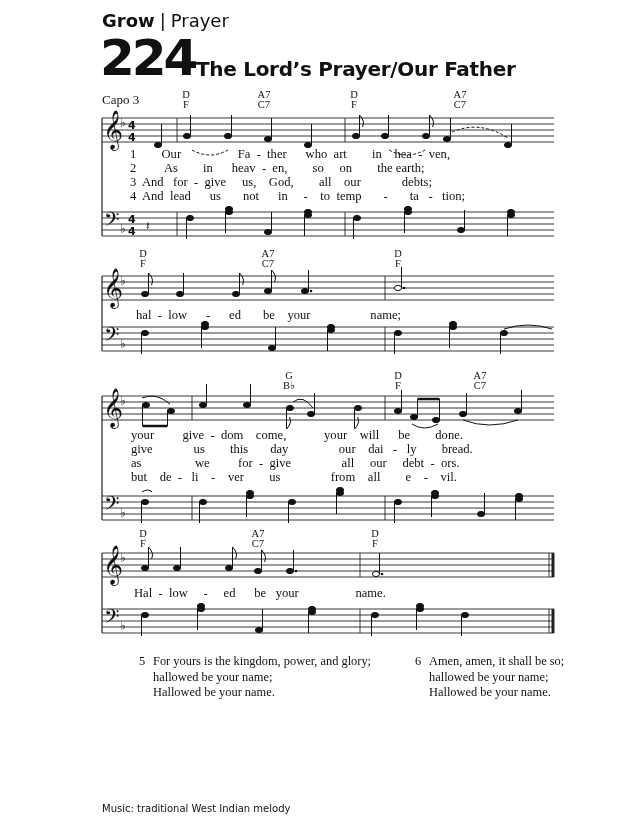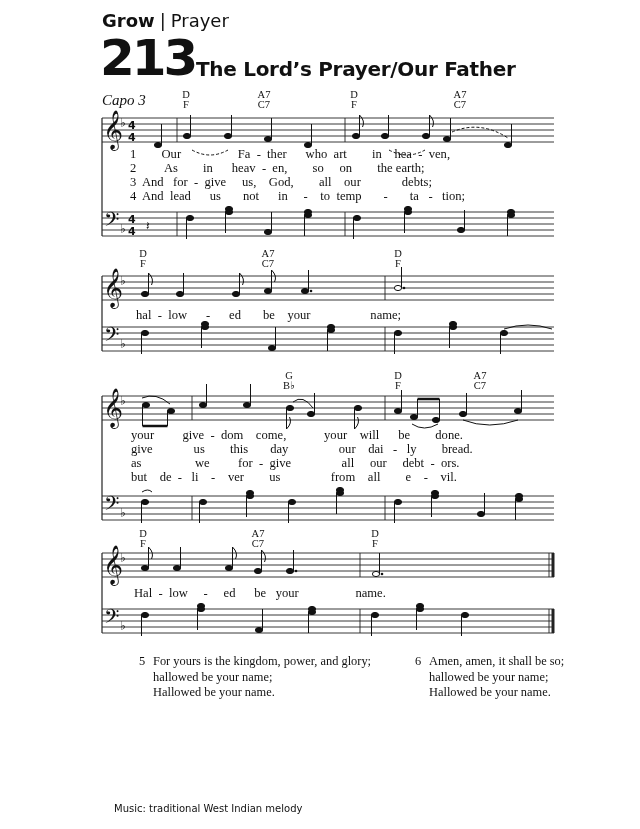--- a/index.html
+++ b/index.html
@@ -6,38 +6,38 @@
   body { width:640px; height:829px; position:relative; overflow:hidden; color:#111; }
   .sans { font-family: "DejaVu Sans", "Liberation Sans", sans-serif; }
   .serif { font-family: "Liberation Serif", "DejaVu Serif", serif; }
   .abs { position:absolute; }
 
   .header { left:102px; top:10px; font-size:18px; }
   .header .sec { font-weight:bold; }
   .header .bar { margin:0 5px; font-weight:normal; }
   .number { left:100px; top:32px; font-size:50px; font-weight:bold; letter-spacing:-3px; line-height:52px; }
   .title { left:196px; top:57px; font-size:20px; font-weight:bold; letter-spacing:-0.3px; }
-  .capo { left:102px; top:92px; font-size:15px; font-style:italic; }
+  .capo { left:102px; top:92px; font-size:13px; }
 
   .chord { font-size:10.5px; line-height:10px; text-align:center; width:30px; }
   .lyric { font-size:12.6px; white-space:pre; }
   .verse { font-size:12.4px; line-height:15.5px;margin-left:34px; }
   .verse .num { display:inline-block; width:14px; }
   .verse .ind { display:block; padding-left:14px; }
-  .credit { left:102px; top:803px; font-size:10px;margin-left:12px; }
+  .credit { left:102px; top:803px; font-size:10px; }
 
   svg.score { position:absolute; left:0; top:0; }
 </style>
 </head>
 <body>
 
 <div class="abs header sans">
   <span class="sec">Grow</span><span class="bar">|</span><span>Prayer</span>
 </div>
-<div class="abs number sans">213</div>
+<div class="abs number sans">224</div>
 <div class="abs title sans">The Lord’s Prayer/Our Father</div>
 <div class="abs capo serif">Capo 3</div>
 
 <div>
   <div class="abs chord serif" style="left:171px;top:90px">
       <div>D</div>
       <div>F</div>
     </div>
   <div class="abs chord serif" style="left:249px;top:90px">
       <div>A7</div>

